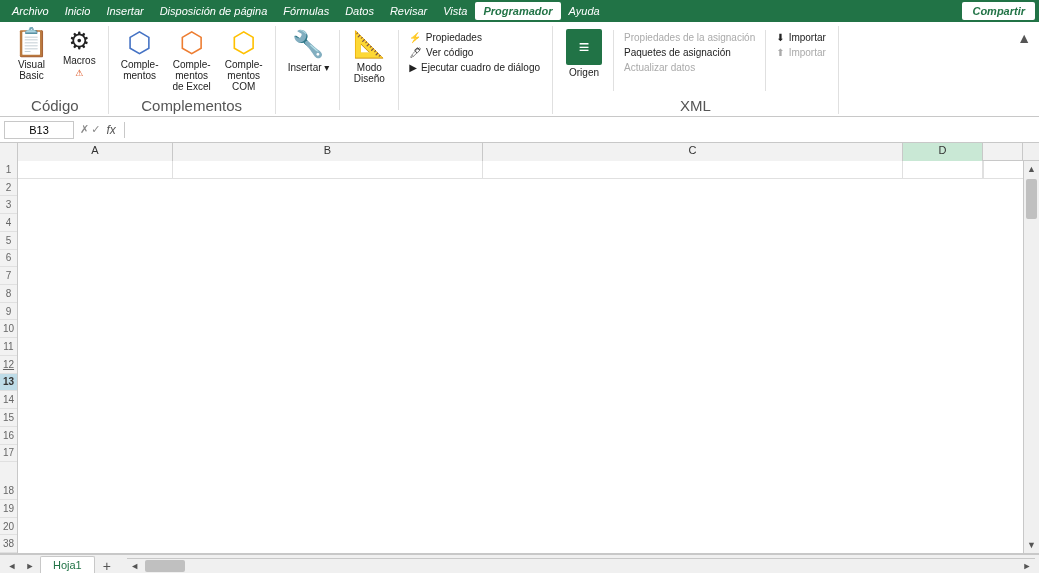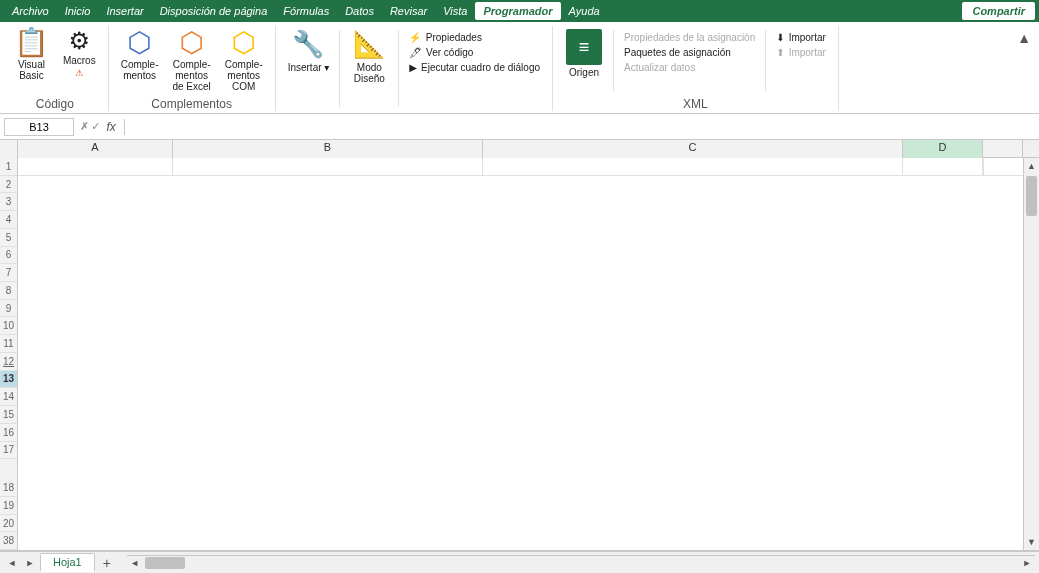--- a/index.html
+++ b/index.html
@@ -55,21 +55,21 @@
 
     .ribbon-group-items {
       display: flex;
       align-items: flex-start;
       flex: 1;
       gap: 2px;
     }
 
     .ribbon-group-label {
       text-align: center;
-      font-size: 12px;
+      font-size: 15px;
       color: #555;
       padding-top: 2px;
       margin-top: auto;
     }
 
     .ribbon-btn {
       display: flex;
       flex-direction: column;
       align-items: center;
       justify-content: center;

